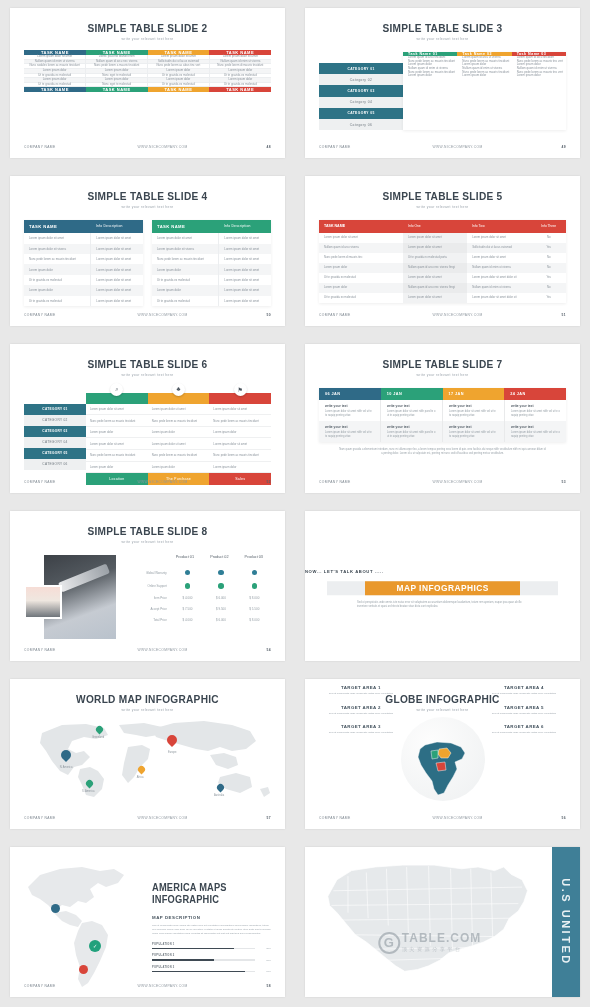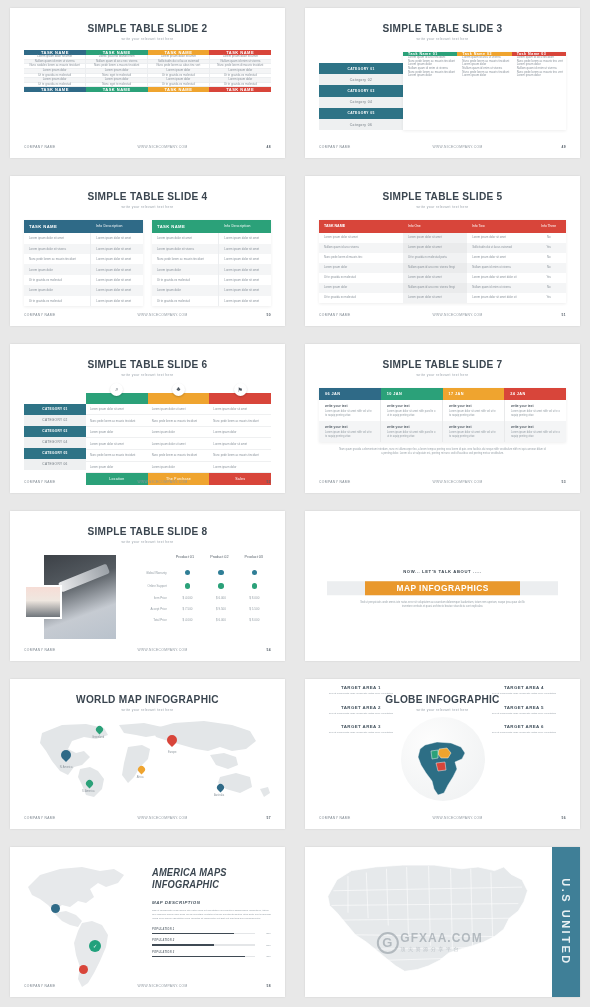--- a/index.html
+++ b/index.html
@@ -149,21 +149,21 @@
   .s8tbl { flex:1; padding-left:6px; }
   .s8head { display:flex; }
   .s8head > div { flex:1; text-align:center; font-size:3.8px; color:#5a646d; padding:4px 0 7px 0;}
   .s8head > div.lbl { flex:.95; }
   .s8r { display:flex; align-items:center; }
   .s8r > div { flex:1; text-align:center; font-size:3px; color:#97a0a7; padding:3.4px 0;}
   .s8r > div.lbl { flex:.95; text-align:right; padding-right:4px; font-size:2.9px;}
   .dot { width:5.5px; height:5.5px; border-radius:50%; display:inline-block; }
 
   
-  .s9center { position:absolute; left:0; right:0; top:52%; transform:translateY(-50%); text-align:center;}
+  .s9center { position:absolute; left:0; right:0; top:52%; transform:translateY(-50%); text-align:left;}
   .s9kick { font-size:4.2px; font-weight:bold; color:#3b4650; letter-spacing:.6px; }
   .s9bar { margin:7px 22px 0 22px; background:#eceef0; height:14px; position:relative; display:flex; align-items:center; justify-content:center;}
   .s9bar i { position:absolute; left:38px; right:38px; top:0; bottom:0; background:#e9982c;}
   .s9bar span { position:relative; color:#fff; font-size:9px; font-weight:bold; letter-spacing:.5px; transform:scaleX(.93);}
   .s9p { margin:6px 52px 0 52px; font-size:2.6px; color:#9aa3aa; line-height:1.45; }
 
   
   .globewrap { position:absolute; left:0; right:0; top:34px; height:92px; }
   .globe { position:absolute; left:50%; top:4px; transform:translateX(-50%); width:84px; height:84px;
            border-radius:50%; background:radial-gradient(circle at 35% 30%,#fdfdfd,#eef0f1);}
@@ -175,21 +175,21 @@
   .tgt p { font-size:2.5px; color:#9ba4ab; line-height:1.4; margin-top:2px;}
 
   
   .wmap { position:absolute; left:14px; right:14px; top:36px; height:86px; }
   .pin { position:absolute; width:7px; height:7px; border-radius:50% 50% 50% 0;
          transform:rotate(-45deg); }
   .pinlbl { position:absolute; font-size:2.6px; color:#8d969d; white-space:nowrap; transform:translateX(-50%);}
 
   
   .amleft { position:absolute; left:10px; top:14px; width:128px; height:130px; }
-  .amright { position:absolute; left:142px; top:20px; right:14px;font-style:italic; }
+  .amright { position:absolute; left:142px; top:35px; right:14px; }
   .amtitle { font-size:10px; font-weight:bold; color:#3b4650; line-height:1.22; letter-spacing:.2px; transform:scaleX(.93); transform-origin:left;}
   .amsub { font-size:4.4px; font-weight:bold; color:#45525d; letter-spacing:.5px; margin-top:9px;}
   .amp { font-size:2.5px; color:#9ba4ab; line-height:1.5; margin-top:4px;}
   .bars { margin-top:7px; }
   .barrow { margin-bottom:4px; }
   .barlbl { font-size:2.6px; font-weight:bold; color:#6b747c; letter-spacing:.3px;}
   .bartrack { display:flex; align-items:center; margin-top:1.5px;}
   .bartrack .tr { flex:1; height:1.6px; background:#e4e6e8; position:relative;}
   .bartrack .tr i { position:absolute; left:0; top:0; bottom:0; background:#3f4a54;}
   .bartrack .pc { width:16px; text-align:right; font-size:2.4px; color:#9ba4ab;}
@@ -874,21 +874,21 @@
           <g stroke="#ffffff" stroke-width=".7" fill="none" opacity=".9">
             <path d="M36,20 L36,60 M56,16 L58,66 M78,12 L80,74 M100,10 L102,84 M124,9 L126,96 M148,12 L150,100 M170,12 L172,96 M192,16 L194,88"></path>
             <path d="M20,36 L226,32 M18,52 L222,50 M26,68 L212,66 M36,84 L196,86 M52,100 L172,98 M74,112 L140,110"></path>
           </g>
         </svg>
         <div class="wmark">
           <div class="ring">
               <span>G</span>
             </div>
           <div class="wt">
-            <b>GFXAA.COM</b>
+            <b>TABLE.COM</b>
             <small>顶尖资源分享平台</small>
           </div>
         </div>
       </div>
       <div class="usside">
         <span>U.S UNITED</span>
       </div>
     </div>
   </div>
 

